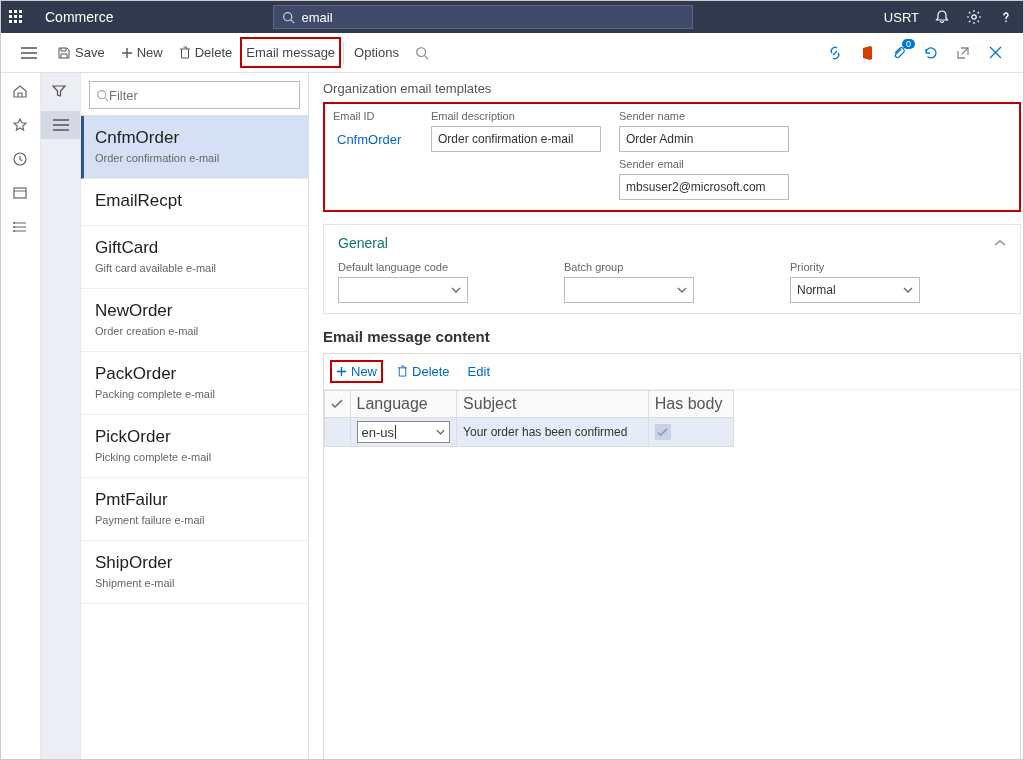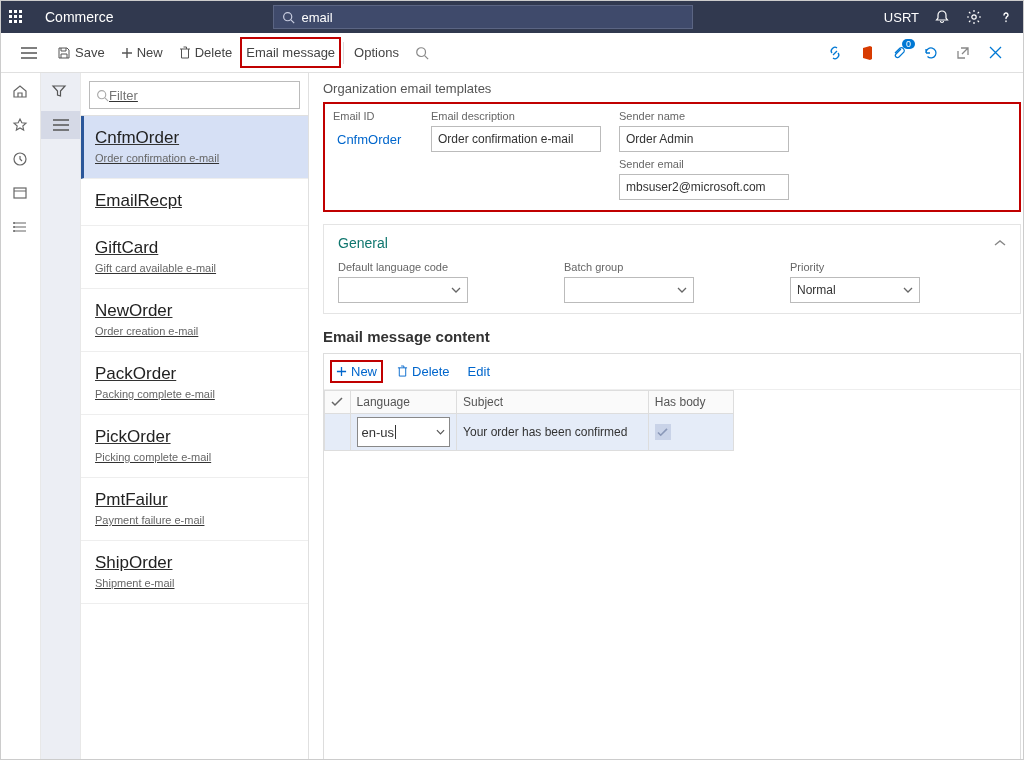--- a/index.html
+++ b/index.html
@@ -23,21 +23,21 @@
 .actionbar .right { margin-left: auto; display: flex; align-items:center; gap: 12px; padding-right:10px;}
 .actionbar .right .ic { width:20px; height:20px; display:inline-flex; align-items:center; justify-content:center; color:#0078d4;}
 
 .body { display: flex; height: calc(100% - 72px); }
 .leftrail { width: 40px; border-right: 1px solid #e8e8e8; padding-top: 10px; display:flex; flex-direction:column; align-items:center; gap: 16px; color:#666;}
 .leftrail .ic { width:18px; height:18px;}
 .filtercol { width: 40px; border-right: 1px solid #e8e8e8; background: #eceef4; display:flex; flex-direction:column; align-items:center; padding-top:10px; gap: 8px;}
 .filtercol .ic { width:20px; height:20px; color:#555;}
 .filtercol .active { background:#d5d9e6; width:100%; height:28px; display:flex; align-items:center; justify-content:center;}
 
-.listcol { width: 228px; border-right: 1px solid #e0e0e0; display:flex; flex-direction:column; padding:8px 0 0 0;text-decoration:underline;}
+.listcol { width: 228px; border-right: 1px solid #e0e0e0; display:flex; flex-direction:column; padding:8px 0 0 0;}
 .listcol .filterbox { margin: 0 8px 6px 8px; border:1px solid #bbb; height:28px; display:flex; align-items:center; padding:0 6px; color:#888;}
 .listcol .filterbox input { border:none; outline:none; flex:1; font-size:13px;}
 .listcol .items { border-top:1px solid #e0e0e0; flex:1; overflow:auto;}
 .listcol .item { padding: 12px 14px 14px 14px; border-bottom:1px solid #eee; cursor:pointer;}
 .listcol .item .t { font-size: 17px; font-weight: 400; color:#222;}
 .listcol .item .s { font-size: 11px; color:#666; margin-top:4px;}
 .listcol .item.selected { background: #d6e0f5; border-left:3px solid #2b579a; padding-left:11px;}
 
 .main { flex:1; overflow:auto; padding: 8px 2px 14px 14px;}
 .main .page-title { font-size: 13px; color:#555; margin-bottom: 6px;}
@@ -58,23 +58,23 @@
 .genrow { display:flex; gap: 96px;}
 .genfield label { font-size:11px; color:#666; display:block; margin-bottom:4px;}
 .genfield .select { border:1px solid #bbb; height:26px; width:130px; display:flex; align-items:center; justify-content:space-between; padding:0 6px; font-size:12px; color:#333;}
 
 .emsg-title { font-size:15px; font-weight:600; color:#333; margin: 4px 0 8px 0;}
 .tb { border:1px solid #ddd; }
 .tb .tbar { display:flex; gap: 10px; padding: 6px 6px; border-bottom:1px solid #eee;}
 .tb .tbar .nb { border:2px solid #c00000; display:flex; align-items:center; gap:4px; padding:2px 4px; color:#0066cc; font-size:13px;}
 .tb .tbar .lnk { color:#0066cc; display:flex; align-items:center; gap:4px; font-size:13px; padding:2px 4px;}
 .tb table { border-collapse: collapse; width: 410px; table-layout: fixed;}
-.tb th { text-align:left; font-weight:400; font-size:12px; color:#555; border:1px solid #ddd; padding:4px 6px; background:#fafafa;}
+.tb th { text-align:left; font-weight:400; font-size:16px; color:#555; border:1px solid #ddd; padding:4px 6px; background:#fafafa;}
 .tb td { border:1px solid #ddd; padding:3px 6px; font-size:12px; background:#e5ecf8;}
-.tb .langcell { display:flex; align-items:center; border:1px solid #888; background:#fff; height:30px; padding:0 4px; font-size:13px;}
+.tb .langcell { display:flex; align-items:center; border:1px solid #888; background:#fff; height:22px; padding:0 4px; font-size:13px;}
 .tb .langcell .car { margin-left:auto; color:#555;}
 .tb .chk { width:16px; height:16px; background:#c9d3e8; display:inline-flex; align-items:center; justify-content:center; color:#7a89a8;}
 .tb .grid-below { height: 330px; border-top:none;}
 svg { display:block;}
 </style>
 </head>
 <body>
 
 <div class="topbar">
   <span class="waffle">

